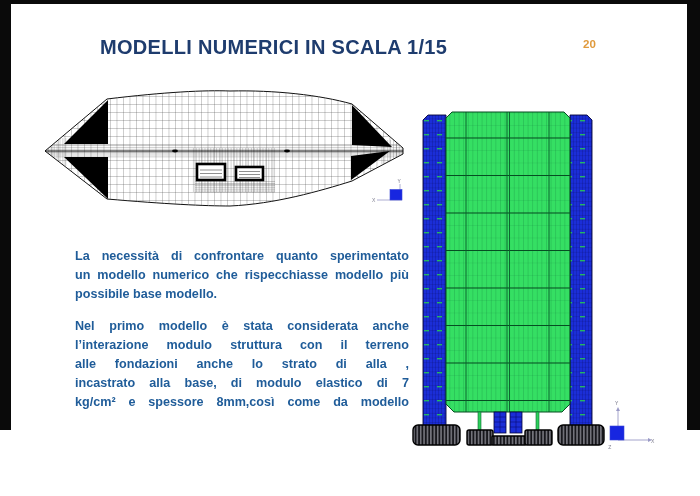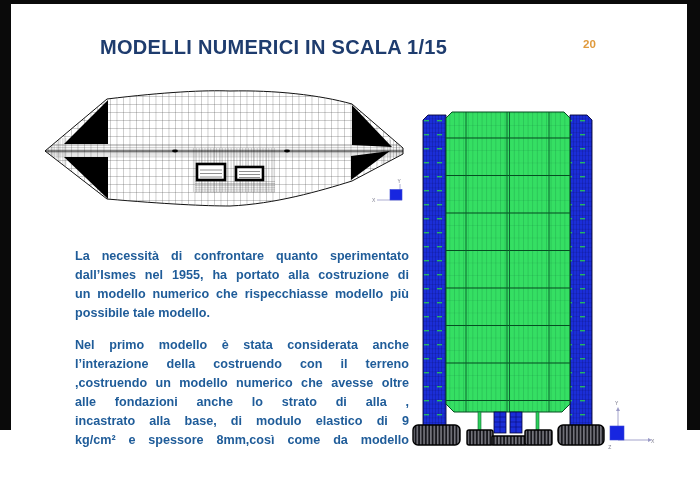--- a/index.html
+++ b/index.html
@@ -158,23 +158,21 @@
     <path d="M208,311 L210,307 L212,311 Z M240,338 L244,340 L240,342 Z" fill="#9a9ac6"></path>
     <rect x="202" y="326" width="14" height="14" fill="#1726e0" stroke="#3b46d8" stroke-width="0.6"></rect>
     <text class="axlabel" x="207" y="305">Y</text>
     <text class="axlabel" x="243" y="343">X</text>
     <text class="axlabel" x="200" y="349">Z</text>
   </g>
 </svg>
 
 <div id="textblock">
   <div class="tline">La necessità di confrontare quanto sperimentato</div>
-  <div class="tline">dall’Ismes nel 1955, ha portato alla costruzione di</div>
   <div class="tline">un modello numerico che rispecchiasse modello più</div>
-  <div class="tline lastline">possibile tale modello.</div>
+  <div class="tline lastline">possibile base modello.</div>
   <div class="pgap"></div>
   <div class="tline">Nel primo modello è stata considerata anche</div>
-  <div class="tline">l’interazione della costruendo con il terreno</div>
-  <div class="tline">,costruendo un modello numerico che avesse oltre</div>
+  <div class="tline">l’interazione modulo struttura con il terreno</div>
   <div class="tline">alle fondazioni anche lo strato di alla ,</div>
-  <div class="tline">incastrato alla base, di modulo elastico di 9</div>
+  <div class="tline">incastrato alla base, di modulo elastico di 7</div>
   <div class="tline">kg/cm² e spessore 8mm,così come da modello</div>
 </div>
 
 </body></html>

